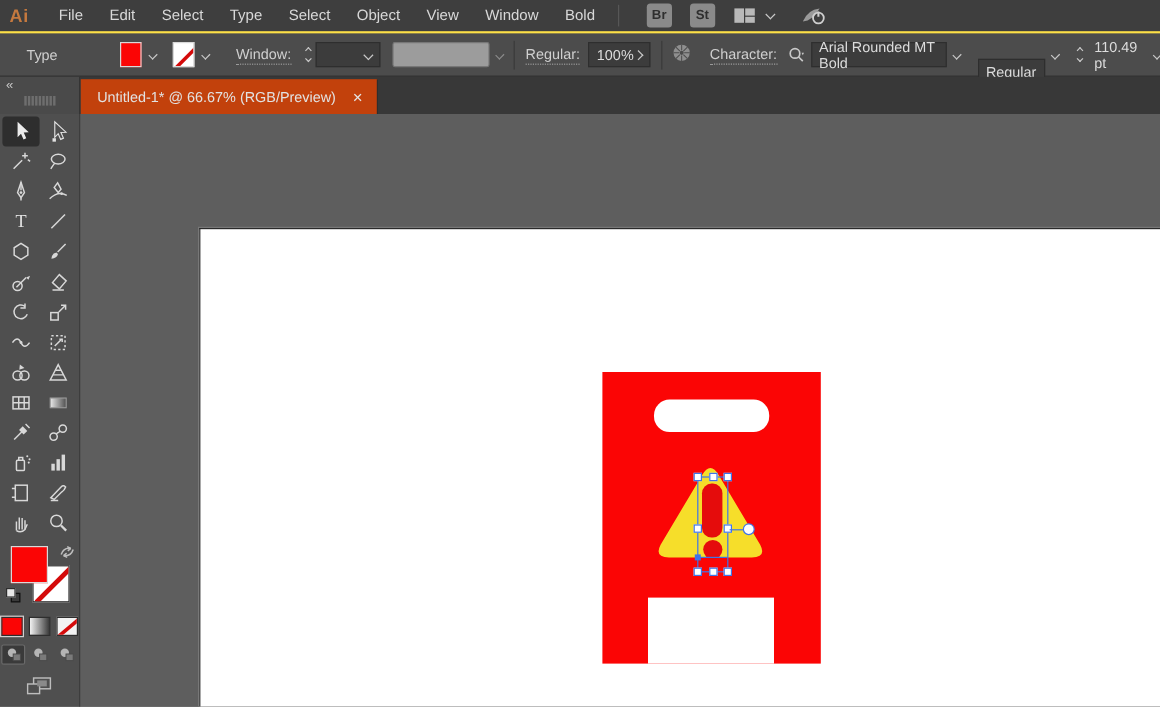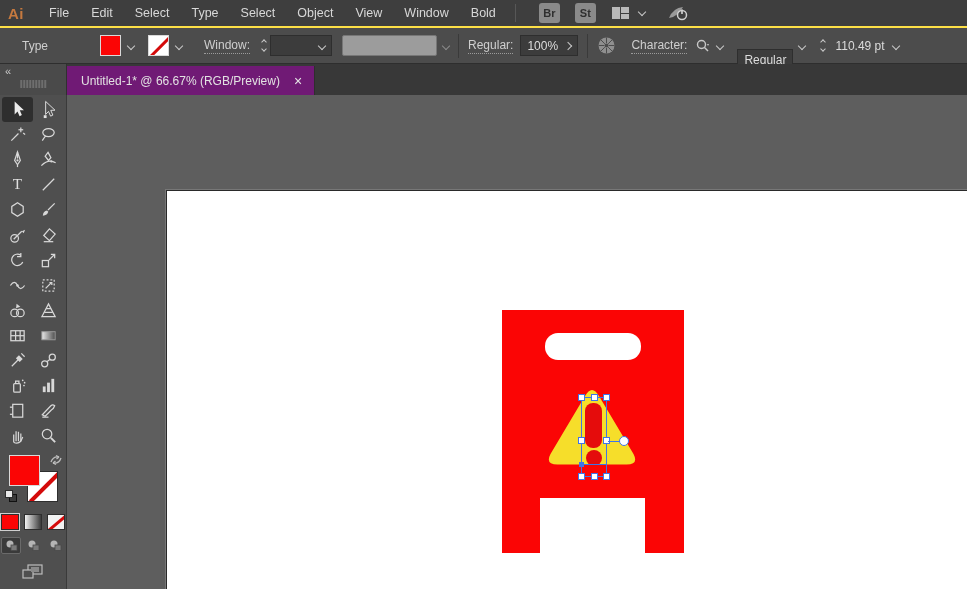--- a/index.html
+++ b/index.html
@@ -40,21 +40,21 @@
   .cb-divider { width:1px; height:24px; background:#3A3A3A; margin:0 9px; }
   .width-profile { width:95px; height:21px; background:#9C9C9C; border-radius:2px; border:1px solid #777; }
   .recolor { width:19px; height:19px; }
 
   
   .tabrow { height:31px; display:flex; background:#383838; }
   .dock-head { width:67px; background:#4A4A4A; position:relative; border-right:1px solid #303030; }
   .collapse { position:absolute; left:5px; top:1px; color:#C9C9C9; font-size:11px; letter-spacing:-1px; }
   .grip { position:absolute; left:50%; transform:translateX(-50%); top:16px; display:flex; gap:1.5px; }
   .grip span { width:1.5px; height:8px; background:#6E6E6E; display:block; }
-  .tab { margin-top:2px; height:29px; background:#701a75; display:flex; align-items:center; gap:14px;
+  .tab { margin-top:2px; height:29px; background:#c2410c; display:flex; align-items:center; gap:14px;
          padding:0 12px 0 14px; font-size:12px; color:#E2E2E2; border-right:1px solid #2E2E2E; }
   .tab .close { color:#E6E6E6; font-size:14px; line-height:1; cursor:default; }
   .tab-rest { flex:1; background:#383838; }
 
   
   .main { display:flex; height:494px; }
   .toolbar { width:67px; background:#4F4F4F; border-right:1px solid #3A3A3A; display:flex; flex-direction:column; align-items:center; }
   .tools { display:grid; grid-template-columns:31px 31px; margin-top:2px; }
   .tool { width:31px; height:25.1px; display:flex; align-items:center; justify-content:center; border-radius:3px; }
   .tool.active { background:#2E2E2E; }
@@ -182,20 +182,23 @@
     </svg>
   </div>
   <span class="cb-label u" style="margin-left:15px;">Character:</span>
   <div style="margin-left:8px; display:flex; align-items:center;">
     <svg width="16" height="16" viewBox="0 0 16 16">
       <circle cx="6.5" cy="6.5" r="4" fill="none" stroke="#C9C9C9" stroke-width="1.4"></circle>
       <line x1="9.5" y1="9.5" x2="13" y2="13" stroke="#C9C9C9" stroke-width="1.4"></line>
       <path d="M12 6 l2 0 l-1 2 z" fill="#C9C9C9"></path>
     </svg>
   </div>
+  <div class="inputbox" style="width:132px; margin-left:4px;">
+    <span>Arial Rounded MT Bold</span>
+  </div>
   <span class="chev" style="margin:0 4px 0 6px;"></span>
   <div class="inputbox" style="width:56px; margin-left:10px;margin-top:28px;">
     <span>Regular</span>
   </div>
   <span class="chev" style="margin:0 4px 0 6px;"></span>
   <div class="stepper" style="margin-left:8px;">
     <span class="chev sm up"></span>
       <span class="chev sm"></span>
   </div>
   <div class="inputbox" style="width:64px; border:none; background:transparent;">

